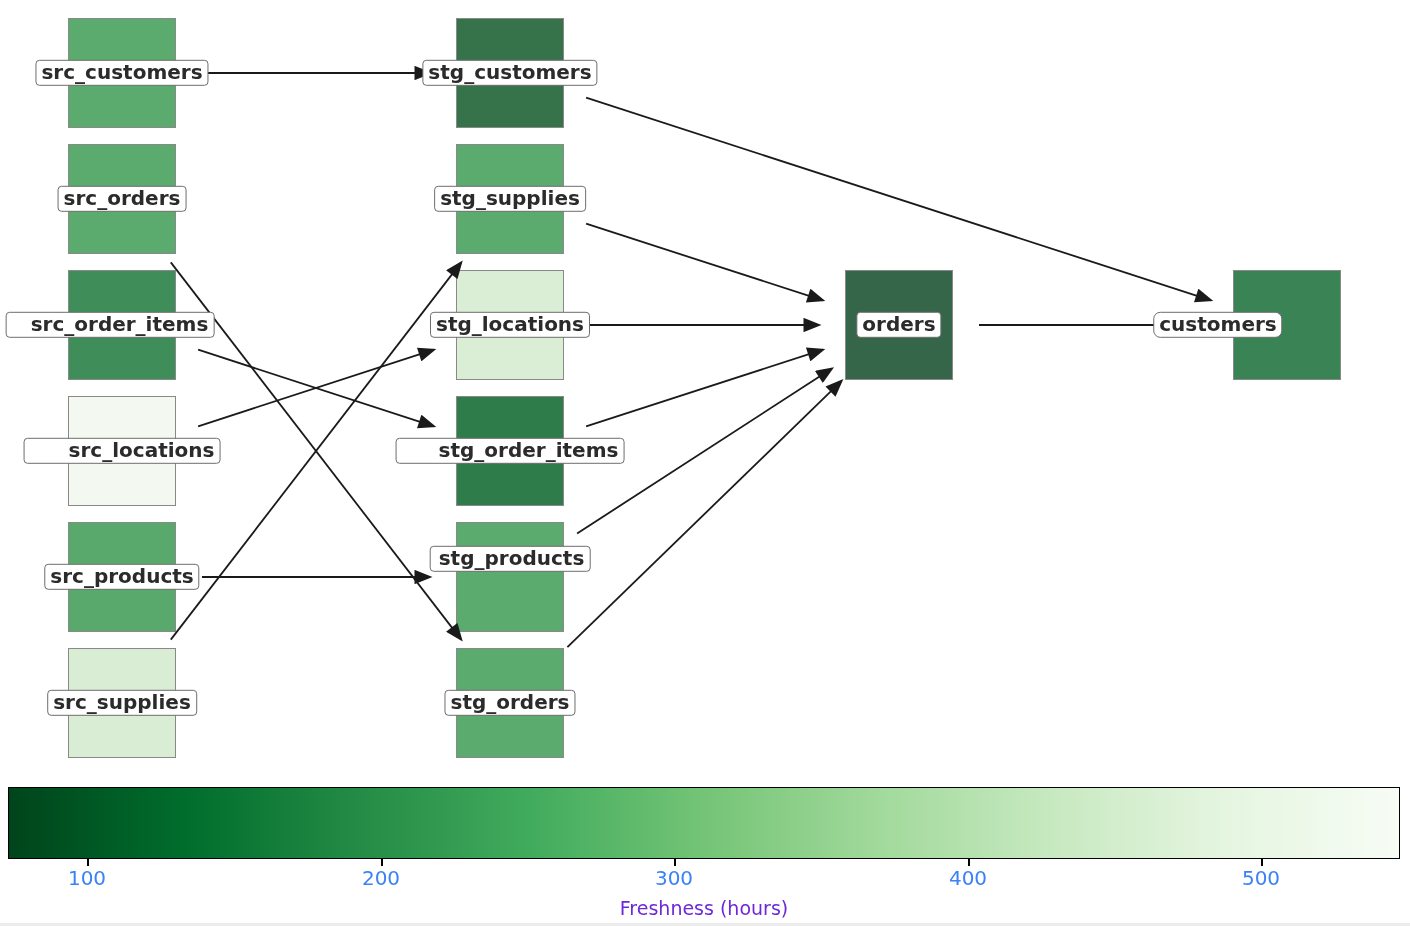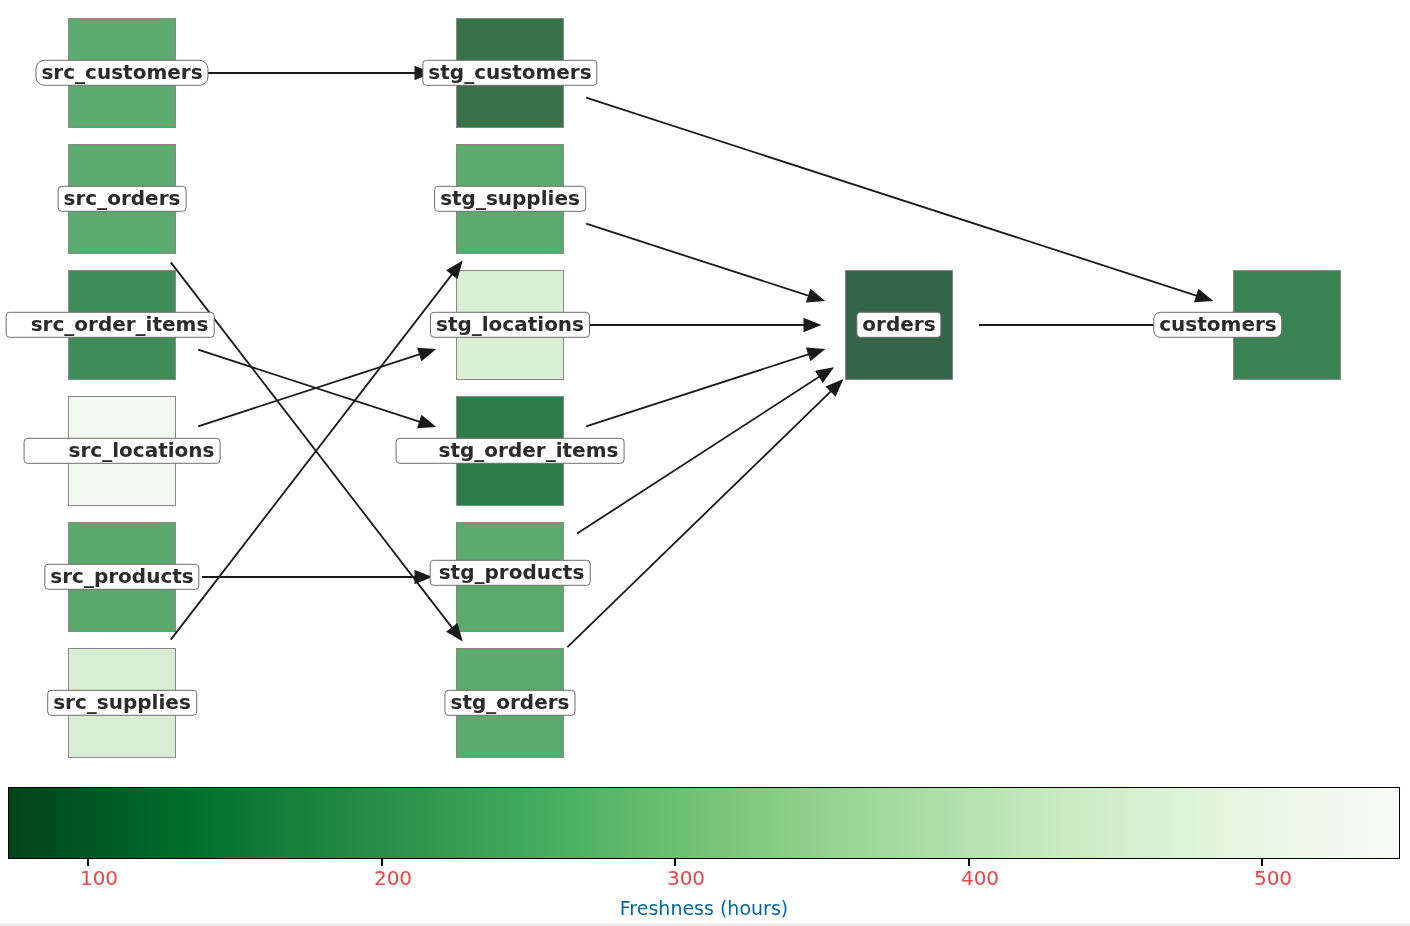--- a/index.html
+++ b/index.html
@@ -7,22 +7,22 @@
        font-family:"DejaVu Sans","Liberation Sans",sans-serif;}
   #figure{position:absolute;inset:0;background:#ffffff;}
   #nodes-layer,#labels-layer,#colorbar-axis{position:absolute;inset:0;}
   #edges-layer{position:absolute;left:0;top:0;}
   .graph-node{position:absolute;box-sizing:border-box;border:1.5px solid #898989;}
   .node-label{position:absolute;transform:translate(-50%,-50%);background:#ffffff;
       border:1.5px solid #6d6d6d;border-radius:4px;padding:0 5px 2px 5px;
       font-size:20px;font-weight:bold;color:#2b2b2b;white-space:nowrap;line-height:1.12;}
   #colorbar{position:absolute;box-sizing:border-box;border:1.4px solid #000000;}
   .cb-tick{position:absolute;width:1.6px;height:8px;background:#000000;}
-  .cb-tick-label{position:absolute;transform:translateX(-50%);font-size:20px;color:#ef4444;margin-left:12px;}
-  #colorbar-label{position:absolute;transform:translateX(-50%);font-size:19px;color:#0369a1;}
+  .cb-tick-label{position:absolute;transform:translateX(-50%);font-size:20px;color:#3b82f6;}
+  #colorbar-label{position:absolute;transform:translateX(-50%);font-size:19px;color:#6d28d9;}
   #bottom-edge{position:absolute;left:0;right:0;bottom:0;height:3px;background:#ececec;}
 </style>
 </head>
 <body>
 
 <div id="figure">
   <div id="nodes-layer">
       <div class="graph-node" style="left: 68px; top: 18px; width: 108px; height: 110px; background: rgb(92, 171, 110);"></div>
       <div class="graph-node" style="left: 68px; top: 144px; width: 108px; height: 110px; background: rgb(92, 171, 110);"></div>
       <div class="graph-node" style="left: 68px; top: 270px; width: 108px; height: 110px; background: rgb(63, 141, 88);"></div>
@@ -52,31 +52,31 @@
       <line x1="170.8" y1="639.6" x2="461.2" y2="262.4" stroke="#1a1a1a" stroke-width="1.8" marker-end="url(#arrow)"></line>
       <line x1="586.1" y1="97.7" x2="1210.9" y2="300.3" stroke="#1a1a1a" stroke-width="1.8" marker-end="url(#arrow)"></line>
       <line x1="586.1" y1="223.7" x2="822.9" y2="300.3" stroke="#1a1a1a" stroke-width="1.8" marker-end="url(#arrow)"></line>
       <line x1="590.0" y1="325.0" x2="819.0" y2="325.0" stroke="#1a1a1a" stroke-width="1.8" marker-end="url(#arrow)"></line>
       <line x1="586.1" y1="426.3" x2="822.9" y2="349.7" stroke="#1a1a1a" stroke-width="1.8" marker-end="url(#arrow)"></line>
       <line x1="577.1" y1="533.5" x2="831.9" y2="368.5" stroke="#1a1a1a" stroke-width="1.8" marker-end="url(#arrow)"></line>
       <line x1="567.4" y1="647.2" x2="841.6" y2="380.8" stroke="#1a1a1a" stroke-width="1.8" marker-end="url(#arrow)"></line>
       <line x1="979.0" y1="325.0" x2="1207.0" y2="325.0" stroke="#1a1a1a" stroke-width="1.8" marker-end="url(#arrow)"></line>
     </svg>
   <div id="labels-layer">
-      <div class="node-label" style="left: 122px; top: 73px; border-radius: 9px;">src_customers</div>
+      <div class="node-label" style="left: 122px; top: 73px;">src_customers</div>
       <div class="node-label" style="left: 122px; top: 199px;">src_orders</div>
       <div class="node-label" style="left: 110px; top: 325px; padding-left: 24px;">src_order_items</div>
       <div class="node-label" style="left: 122px; top: 451px; padding-left: 44px;">src_locations</div>
       <div class="node-label" style="left: 122px; top: 577px;">src_products</div>
       <div class="node-label" style="left: 122px; top: 703px;">src_supplies</div>
       <div class="node-label" style="left: 510px; top: 73px;">stg_customers</div>
       <div class="node-label" style="left: 510px; top: 199px;">stg_supplies</div>
       <div class="node-label" style="left: 510px; top: 325px; text-align: right;">stg_locations</div>
       <div class="node-label" style="left: 510px; top: 451px; padding-left: 42px;">stg_order_items</div>
-      <div class="node-label" style="left: 510px; top: 573px; padding-left: 8px;">stg_products</div>
+      <div class="node-label" style="left: 510px; top: 559px; padding-left: 8px;">stg_products</div>
       <div class="node-label" style="left: 510px; top: 703px;">stg_orders</div>
       <div class="node-label" style="left: 899px; top: 325px;">orders</div>
       <div class="node-label" style="left: 1218px; top: 325px; border-radius: 7px;">customers</div>
     </div>
 
   <div id="colorbar" style="left: 8px; top: 787px; width: 1392px; height: 72px; background: linear-gradient(90deg, rgb(0, 68, 27) 0%, rgb(0, 109, 44) 12.5%, rgb(35, 139, 69) 25%, rgb(65, 171, 93) 37.5%, rgb(116, 196, 118) 50%, rgb(161, 217, 155) 62.5%, rgb(199, 233, 192) 75%, rgb(229, 245, 224) 87.5%, rgb(247, 252, 245) 100%);"></div>
   <div id="colorbar-axis">
       <div class="cb-tick" style="left: 87px; top: 858px;"></div>
       <div class="cb-tick-label" style="left: 87px; top: 866px;">100</div>
       <div class="cb-tick" style="left: 381px; top: 858px;"></div>

